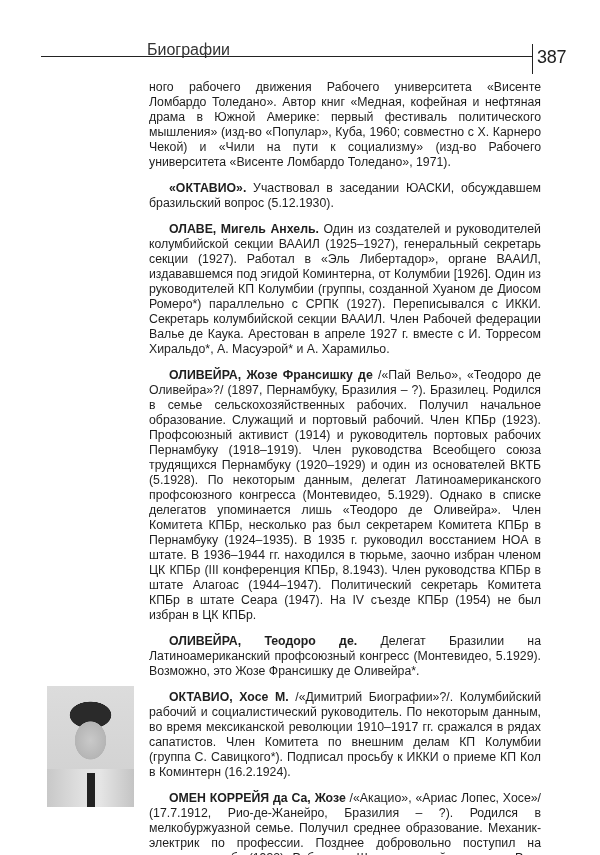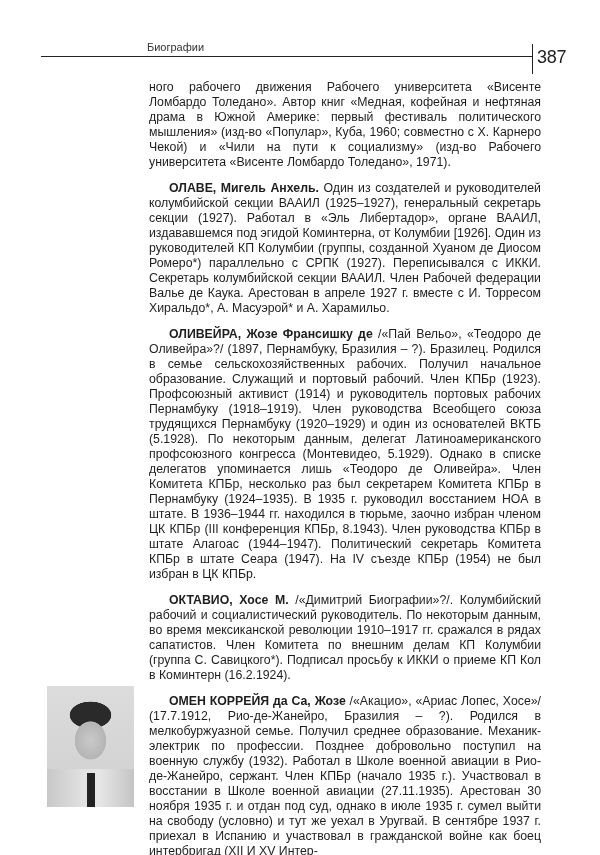--- a/index.html
+++ b/index.html
@@ -1,18 +1,18 @@
 <!DOCTYPE html>
 <html><head>
 <meta charset="utf-8">
 <style>
   html, body { margin:0; padding:0; background:#ffffff; }
   body { width:600px; height:855px; position:relative; overflow:hidden;
          font-family:"Liberation Sans", sans-serif; color:#1e1e1e; }
-  .header-title { position:absolute; left:147px; top:41px; font-size:11px; color:#333; }
+  .header-title { position:absolute; left:147px; top:41px; font-size:16px; color:#333; }
   .header-rule { position:absolute; left:41px; top:56px; width:491px; height:1px; background:#222; }
   .header-vrule { position:absolute; left:532px; top:44px; width:1px; height:30px; background:#222; }
   .page-number { position:absolute; left:537px; top:47px; font-size:18px; color:#222; letter-spacing:-0.3px; }
   .content { position:absolute; left:149px; top:80px; width:404px; font-size:12.3px; line-height:15px; }
   .para { margin:0 12px 11px 0; text-align:justify; hyphens:manual; }
   .para.indent { text-indent:20px; }
   .head { font-weight:bold; }
   .photo { position:absolute; left:47px; top:686px; width:87px; height:121px;
            background: radial-gradient(ellipse 28px 34px at 50% 45%, #c9c9c9 0%, #b5b5b5 55%, transparent 57%),
                        radial-gradient(ellipse 34px 22px at 50% 24%, #2a2a2a 0%, #2a2a2a 60%, transparent 62%),
@@ -35,24 +35,30 @@
 <div class="photo">
   <div class="jacket"></div>
   <div class="tie"></div>
 </div>
 
 <div class="content">
   <p class="para">
     <span>ного рабочего движения Рабочего университета «Висенте Ломбардо Толе­дано». Автор книг «Медная, кофейная и нефтяная драма в Южной Америке: первый фестиваль политического мышления» (изд-во «Популар», Куба, 1960; совместно с Х. Карнеро Чекой) и «Чили на пути к социализму» (изд-во Рабочего университета «Висенте Ломбардо Толедано», 1971).</span>
   </p>
   <p class="para indent">
+    <span class="head">«ОКТАВИО».</span><span> Участвовал в заседании ЮАСКИ, обсуждавшем бразиль­ский вопрос (5.12.1930).</span>
+  </p>
+  <p class="para indent">
     <span class="head">ОЛАВЕ, Мигель Анхель.</span><span> Один из создателей и руководителей колум­бийской секции ВААИЛ (1925–1927), генеральный секретарь секции (1927). Работал в «Эль Либертадор», органе ВААИЛ, издававшемся под эгидой Ко­минтерна, от Колумбии [1926]. Один из руководителей КП Колумбии (груп­пы, созданной Хуаном де Диосом Ромеро*) параллельно с СРПК (1927). Пе­реписывался с ИККИ. Секретарь колумбийской секции ВААИЛ. Член Рабо­чей федерации Валье де Каука. Арестован в апреле 1927 г. вместе с И. Торресом Хиральдо*, А. Масуэрой* и А. Харамильо.</span>
   </p>
   <p class="para indent">
     <span class="head">ОЛИВЕЙРА, Жозе Франсишку де</span><span> /«Пай Вельо», «Теодоро де Оливей­ра»?/</span><span> (1897, Пернамбуку, Бразилия – ?). Бразилец. Родился в семье сельско­хозяйственных рабочих. Получил начальное образование. Служащий и пор­товый рабочий. Член КПБр (1923). Профсоюзный активист (1914) и руково­дитель портовых рабочих Пернамбуку (1918–1919). Член руководства Всеобщего союза трудящихся Пернамбуку (1920–1929) и один из основате­лей ВКТБ (5.1928). По некоторым данным, делегат Латиноамериканского профсоюзного конгресса (Монтевидео, 5.1929). Однако в списке делегатов упоминается лишь «Теодоро де Оливейра». Член Комитета КПБр, несколько раз был секретарем Комитета КПБр в Пернамбуку (1924–1935). В 1935 г. ру­ководил восстанием НОА в штате. В 1936–1944 гг. находился в тюрьме, за­очно избран членом ЦК КПБр (III конференция КПБр, 8.1943). Член руковод­ства КПБр в штате Алагоас (1944–1947). Политический секретарь Комитета КПБр в штате Сеара (1947). На IV съезде КПБр (1954) не был избран в ЦК КПБр.</span>
+  </p>
+  <p class="para indent">
+    <span class="head">ОЛИВЕЙРА, Теодоро де.</span><span> Делегат Бразилии на Латиноамериканский профсоюзный конгресс (Монтевидео, 5.1929). Возможно, это Жозе Фран­сишку де Оливейра*.</span>
   </p>
   <p class="para indent">
     <span class="head">ОКТАВИО, Хосе М.</span><span> /«Димитрий Биографии»?/.</span><span> Колумбийский рабочий и социалистический руководитель. По некоторым данным, во время мекси­канской революции 1910–1917 гг. сражался в рядах сапатистов. Член Коми­тета по внешним делам КП Колумбии (группа С. Савицкого*). Подписал просьбу к ИККИ о приеме КП Кол в Коминтерн (16.2.1924).</span>
   </p>
   <p class="para indent">
     <span class="head">ОМЕН КОРРЕЙЯ да Са, Жозе</span><span> /«Акацио», «Ариас Лопес, Хосе»/</span><span> (17.7.1912, Рио-де-Жанейро, Бразилия – ?). Родился в мелкобуржуазной семье. Получил среднее образование. Механик-электрик по профессии. Позднее добровольно поступил на военную службу (1932). Работал в Школе военной авиации в Рио-де-Жанейро, сержант. Член КПБр (начало 1935 г.). Участвовал в восстании в Школе военной авиации (27.11.1935). Арестован 30 ноября 1935 г. и отдан под суд, однако в июле 1935 г. сумел выйти на сво­боду (условно) и тут же уехал в Уругвай. В сентябре 1937 г. приехал в Испа­нию и участвовал в гражданской войне как боец интербригад (XII И XV Интер-</span>
   </p>
 </div>
 
 </body></html>

